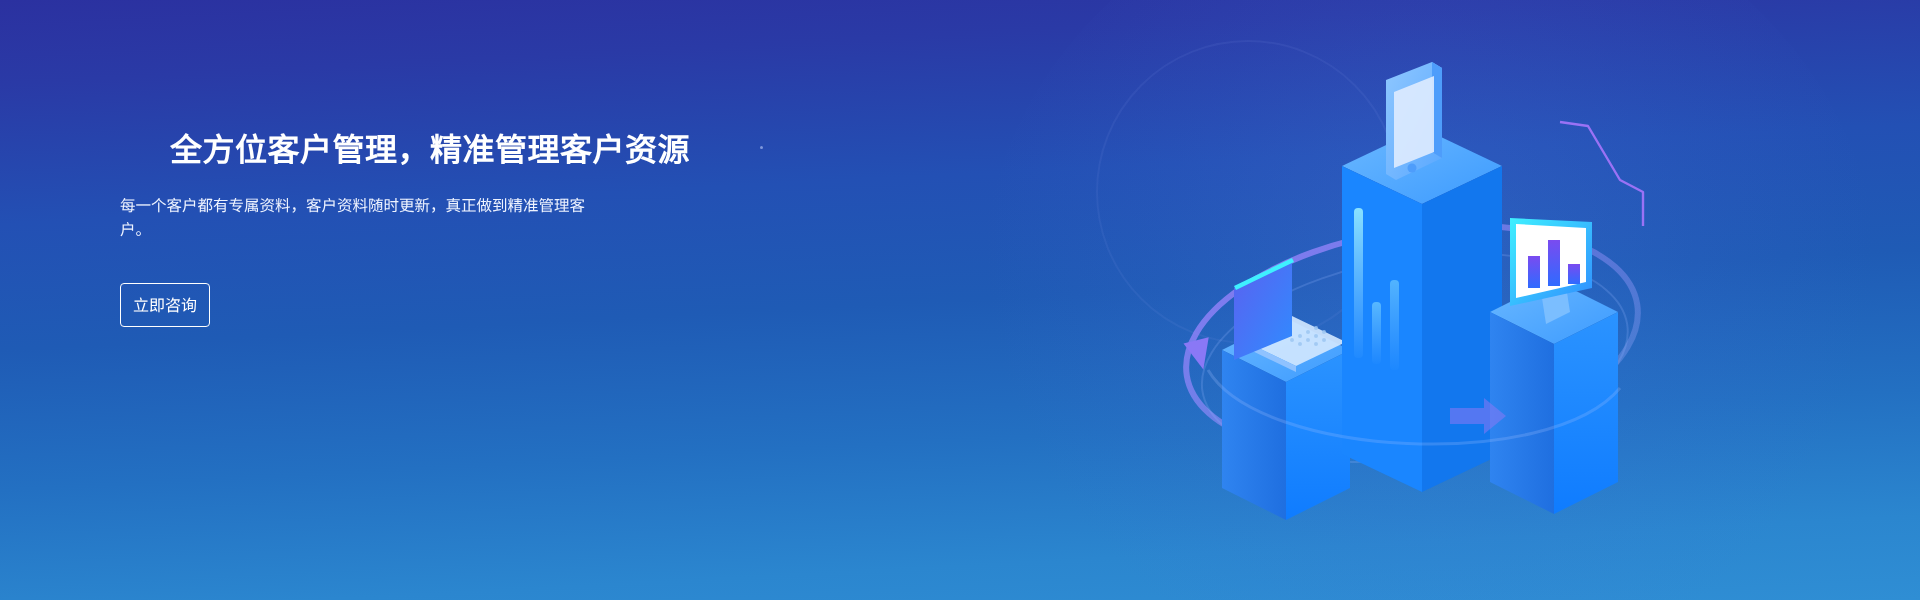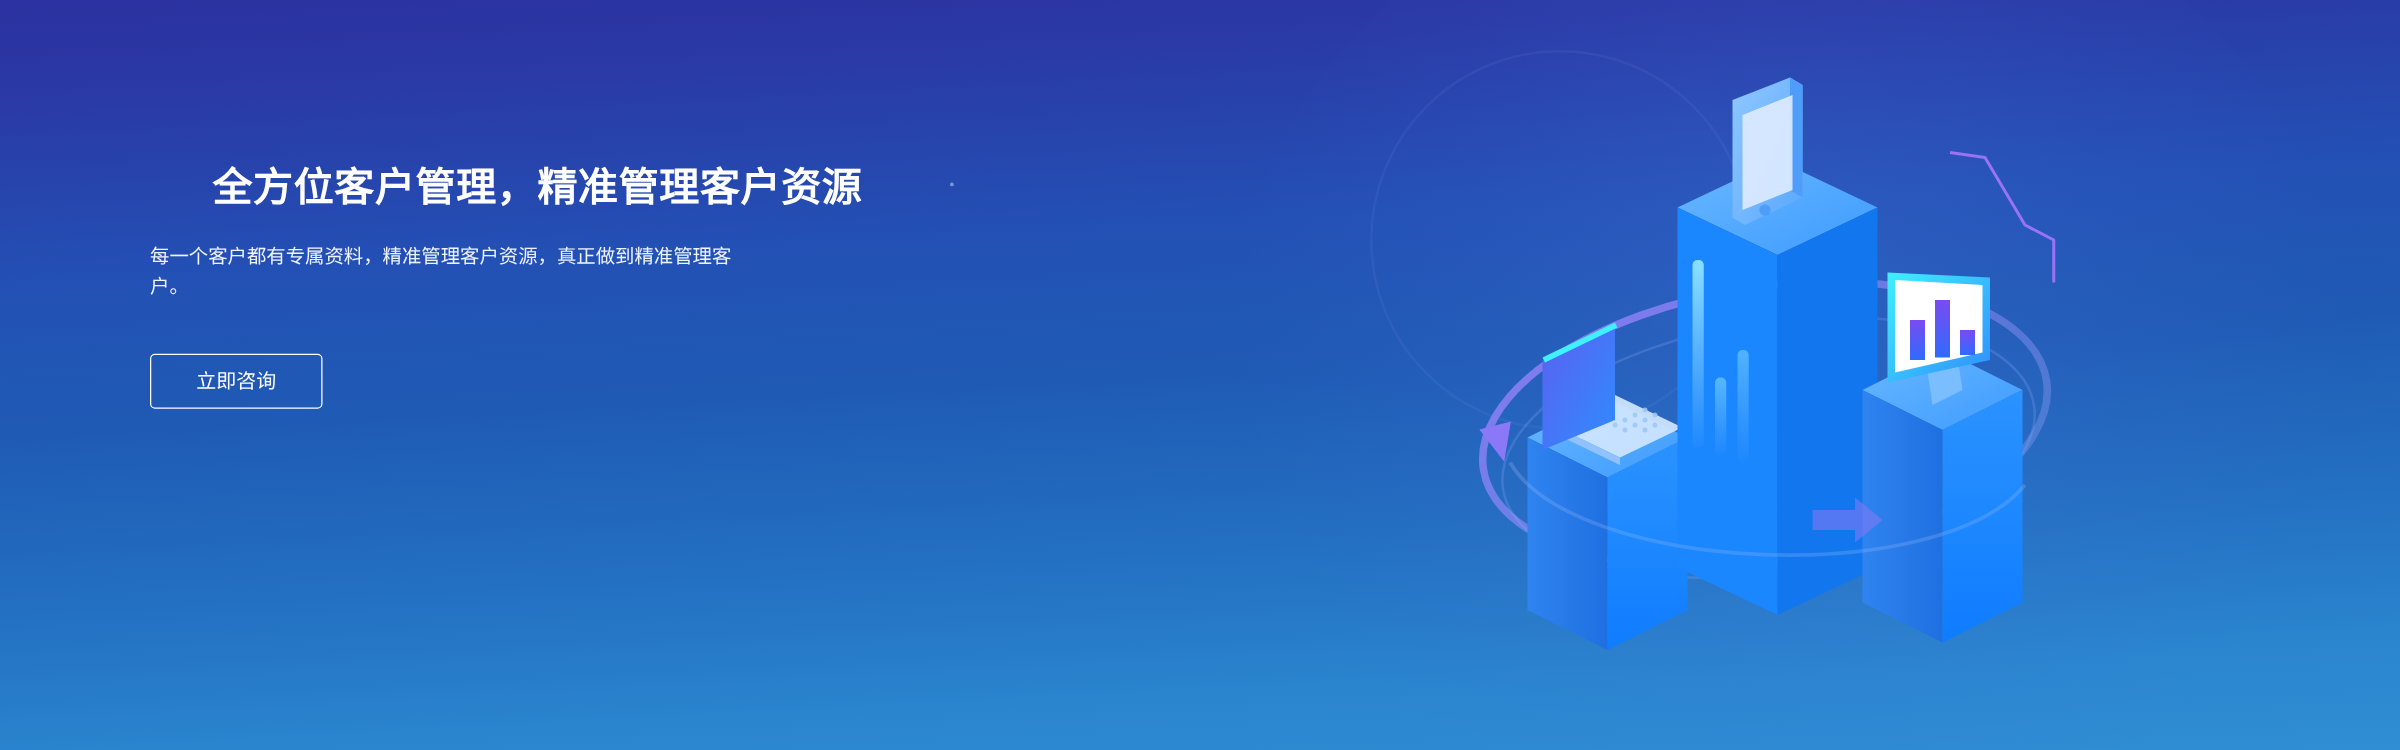--- a/index.html
+++ b/index.html
@@ -72,21 +72,21 @@
     margin: 22px 0 0 0;
     font-size: 15.5px;
     line-height: 1.6;
     color: #eef3ff;
     width: 478px;
     font-weight: normal;
   }
   .cta {
     display: inline-block;
     margin-top: 40px;
-    padding: 0 36px;
+    padding: 0 12px;
     height: 44px;
     line-height: 44px;
     border: 1px solid #ffffff;
     border-radius: 4px;
     color: #ffffff;
     font-size: 16px;
     background: transparent;
     cursor: pointer;
     text-align: center;
     box-sizing: border-box;
@@ -107,21 +107,21 @@
 <body>
 
 <div id="stage">
 
   <div class="bg-sheen"></div>
   <div class="bg-arc"></div>
   <div class="spark"></div>
 
   <div class="copy">
     <h1 class="headline">全方位客户管理，精准管理客户资源</h1>
-    <p class="subcopy">每一个客户都有专属资料，精准管理客户资源，真正做到精准管理客户。</p>
+    <p class="subcopy">每一个客户都有专属资料，客户资料随时更新，真正做到精准管理客户。</p>
     <button class="cta">立即咨询</button>
   </div>
 
   <div class="art">
     <svg viewBox="0 0 520 560" xmlns="http://www.w3.org/2000/svg">
       <defs>
         <linearGradient id="barFrontC" x1="0" y1="0" x2="0" y2="1">
           <stop offset="0%" stop-color="#2b93ff"></stop>
           <stop offset="100%" stop-color="#0f7cff"></stop>
         </linearGradient>

